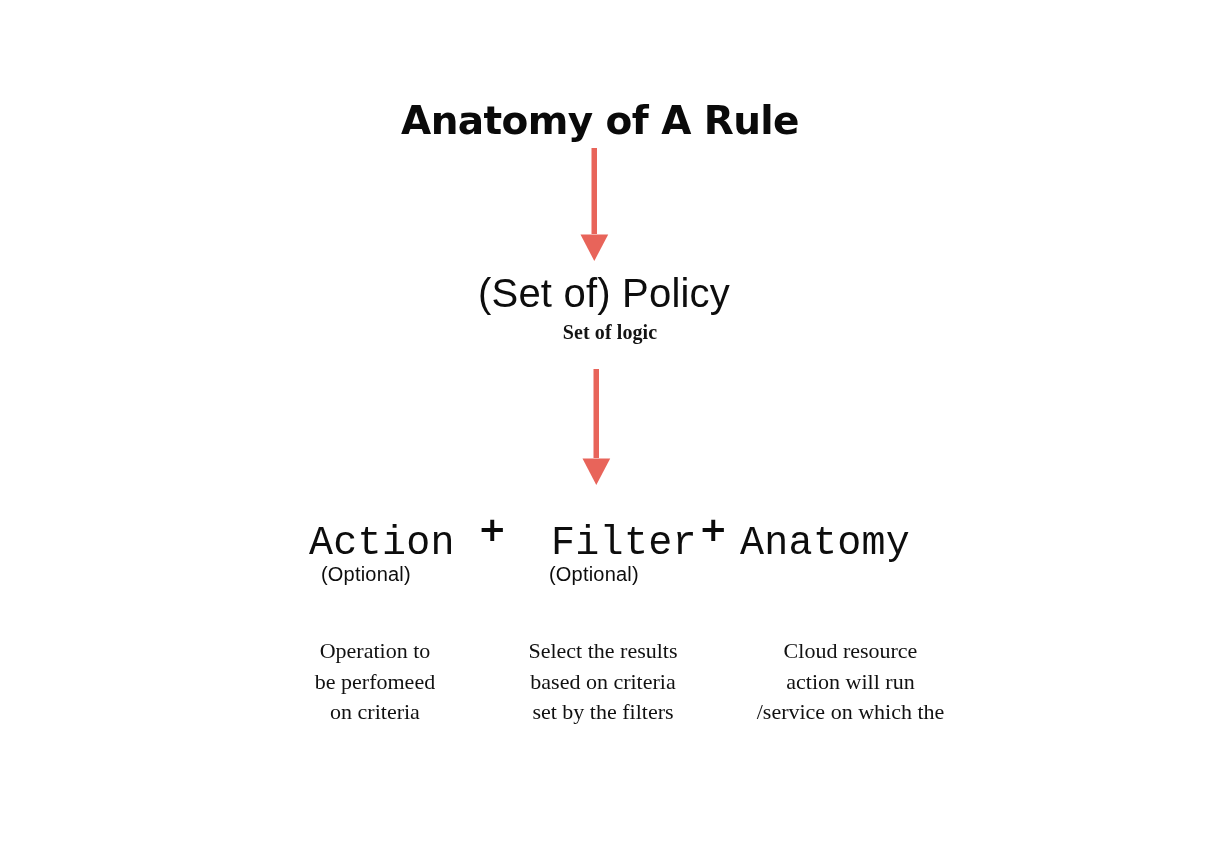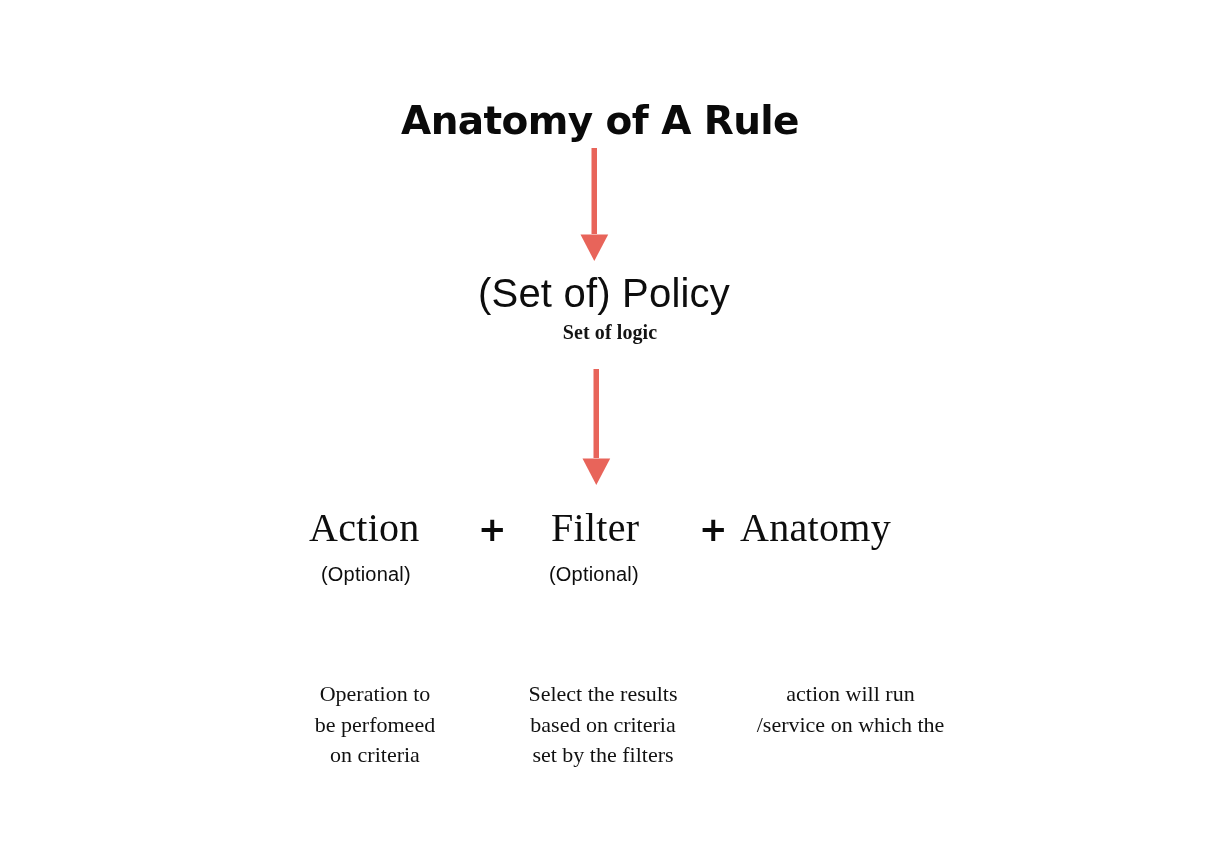--- a/index.html
+++ b/index.html
@@ -77,22 +77,22 @@
   
   .formula {
     position: absolute;
     top: 502px;
     left: 0;
     right: 0;
     height: 56px;
   }
   .f-term {
     position: absolute;
-    top: 0;
-    font-family: Liberation Serif, serif;
+    top: 16px;
+    font-family: Liberation Mono, monospace;
     font-weight: 300;
     font-size: 40px;
     letter-spacing: 0.3px;
     line-height: 52px;
     color: #0d0d0d;
     white-space: nowrap;
   }
   .f-plus {
     position: absolute;
     top: 0;
@@ -133,21 +133,20 @@
   .desc {
     position: absolute;
     top: 0;
     text-align: center;
     font-family: "Liberation Serif", serif;
     font-weight: 400;
     font-size: 22px;
     line-height: 30.5px;
     color: #111111;
     white-space: nowrap;
-    margin-top: 43px;
   }
   #desc-action   { left: 300px; width: 150px; }
   #desc-filter   { left: 503px; width: 200px; }
   #desc-resource { left: 728px; width: 245px; }
   .desc div { display: block; }
 </style>
 </head>
 <body>
 
 <div class="canvas">
@@ -194,19 +193,20 @@
       <div>on criteria</div>
     </div>
 
     <div class="desc" id="desc-filter">
       <div>Select the results</div>
       <div>based on criteria</div>
       <div>set by the filters</div>
     </div>
 
     <div class="desc" id="desc-resource">
+      <div>Cloud resource</div>
       <div>action will run</div>
       <div>/service on which the</div>
     </div>
 
   </div>
 
 </div>
 
 </body></html>

